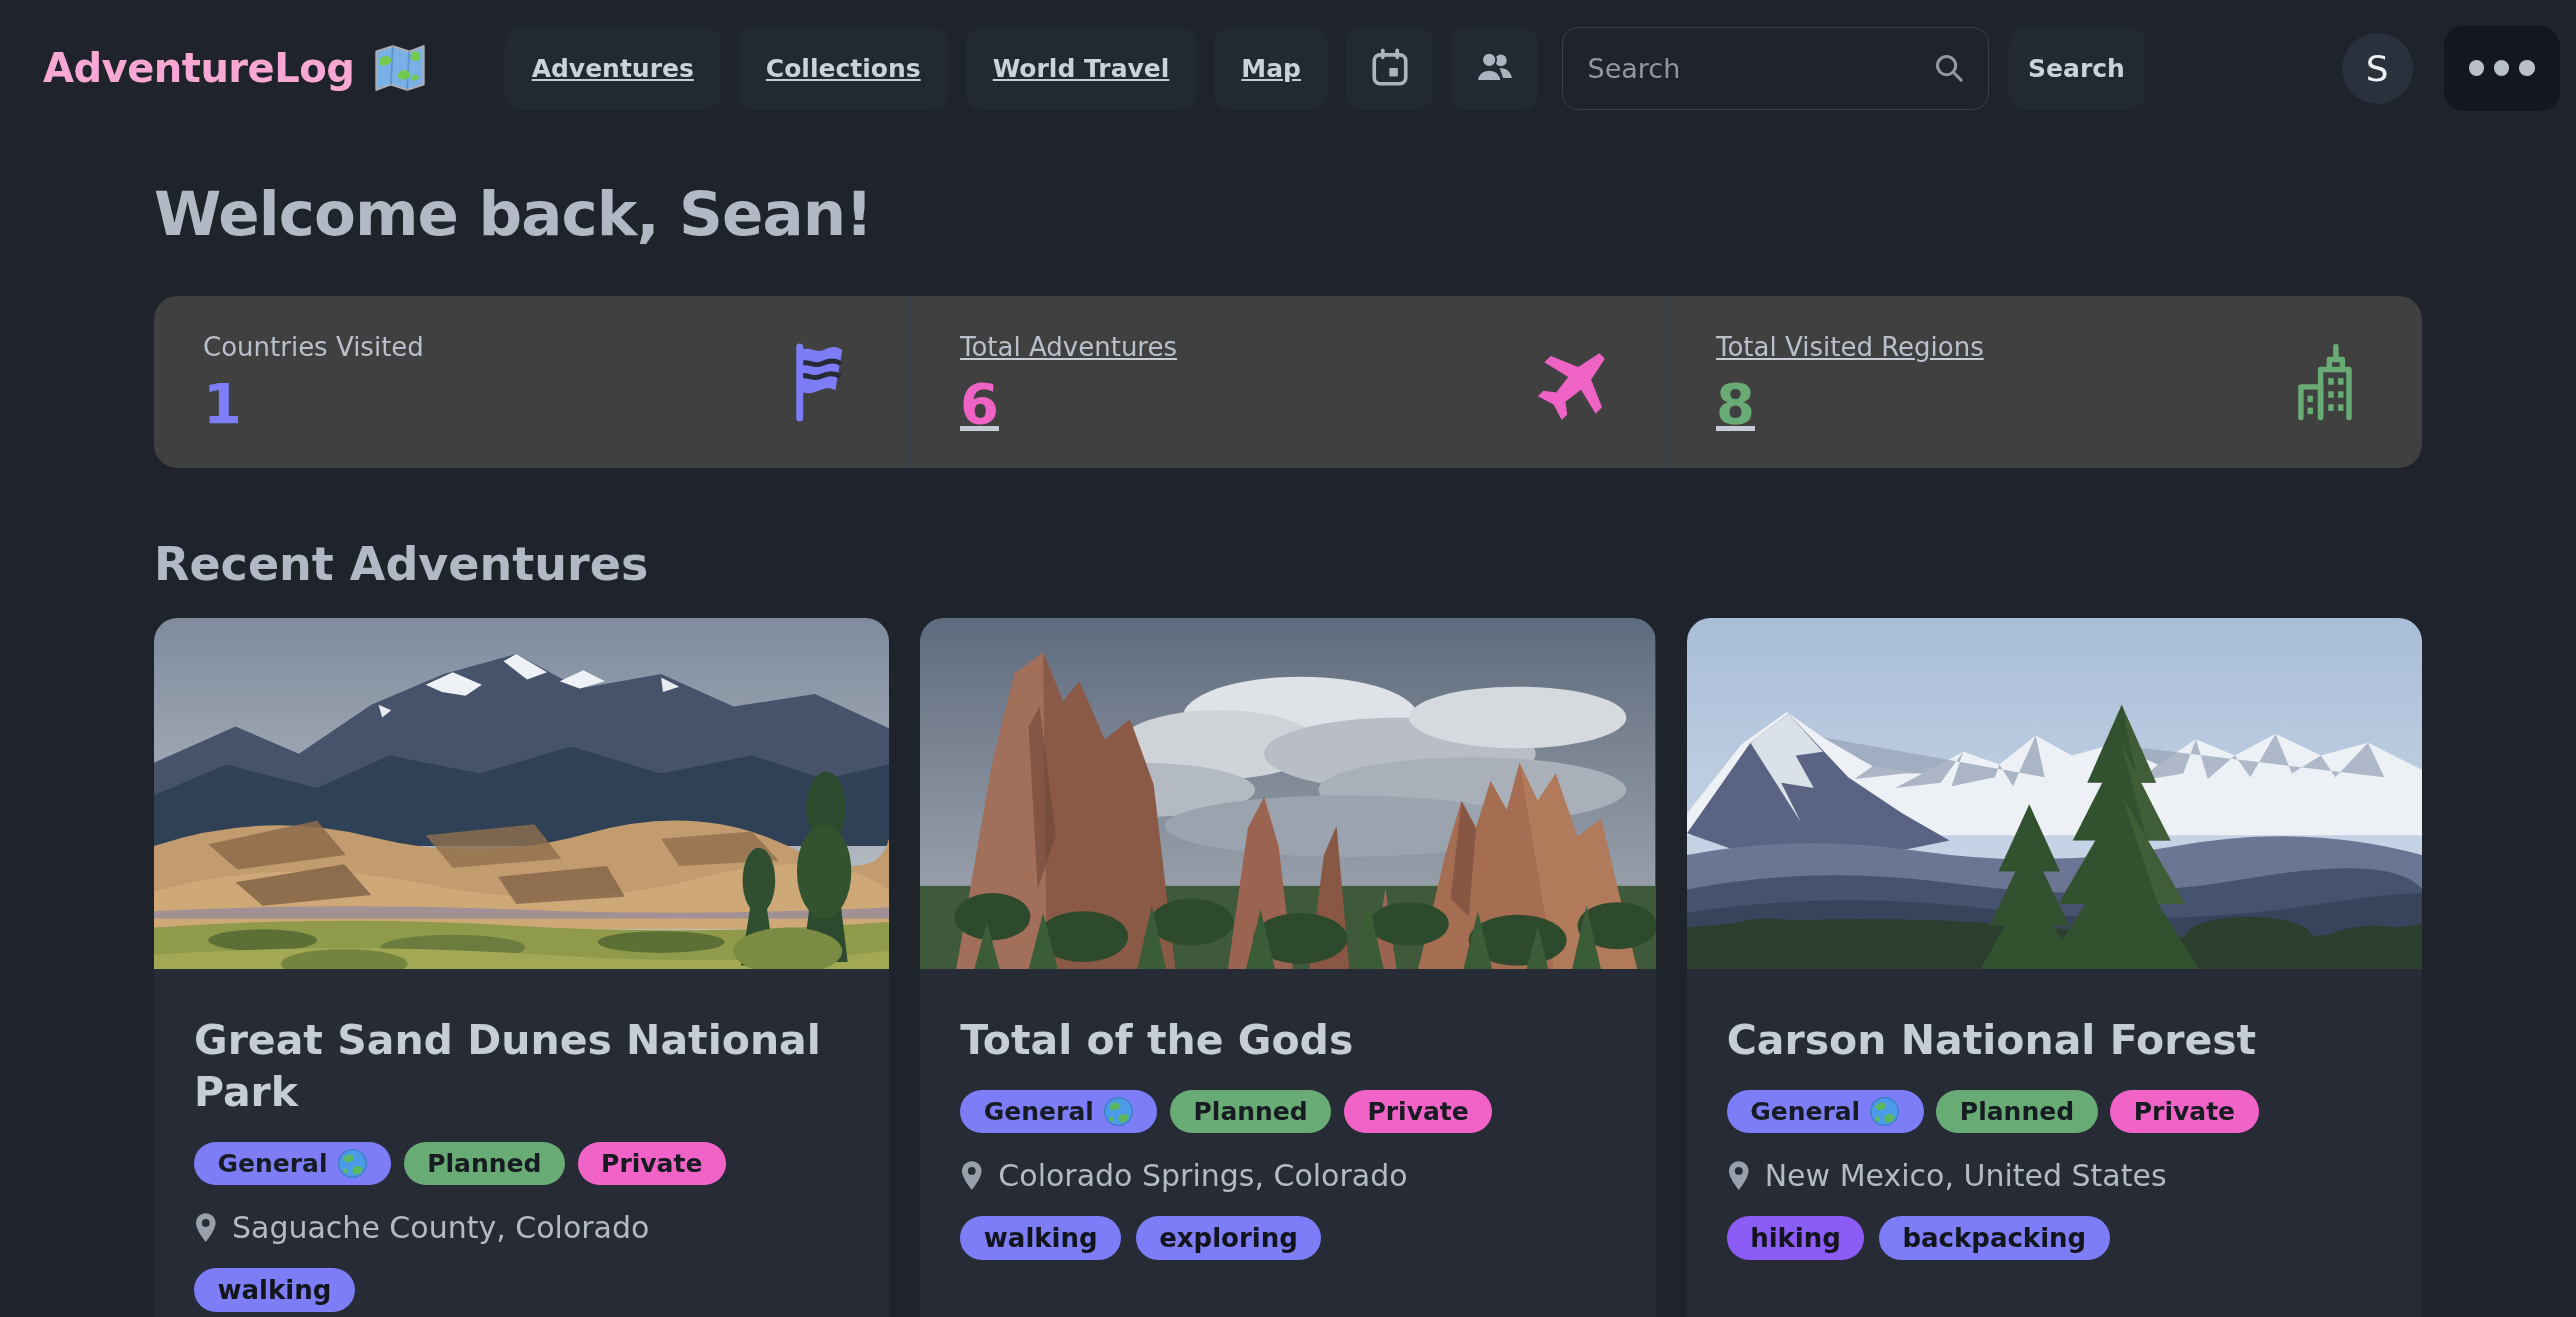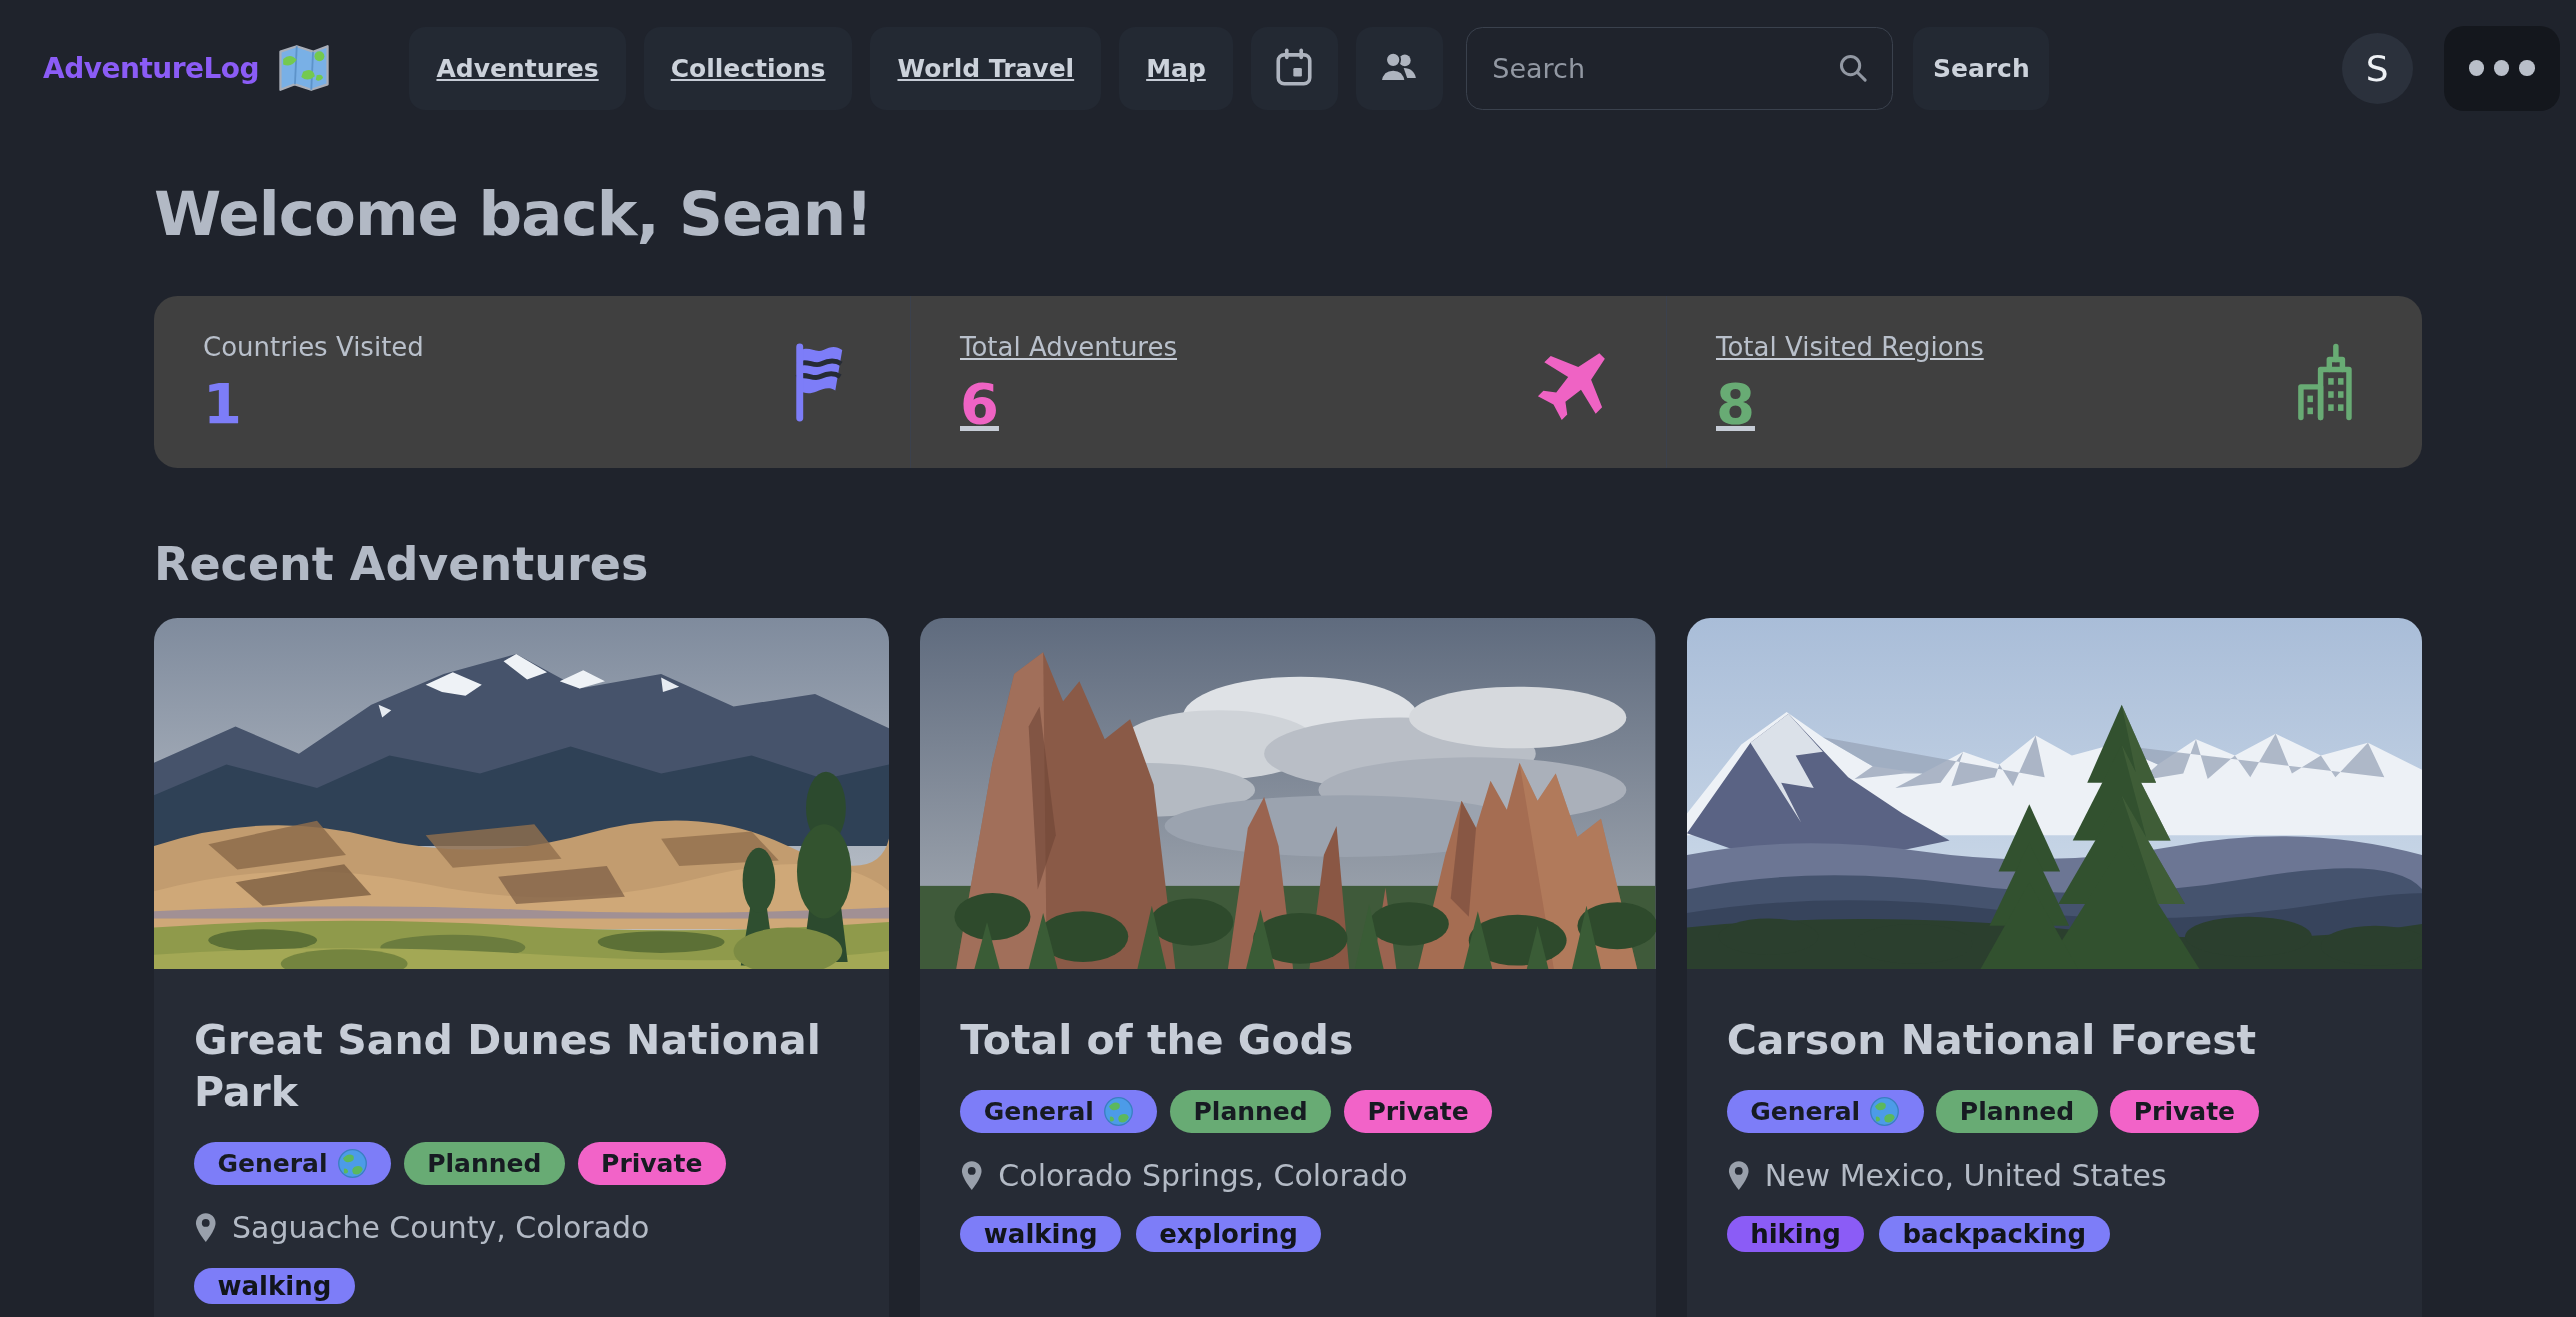--- a/index.html
+++ b/index.html
@@ -5,21 +5,21 @@
   * { margin:0; padding:0; box-sizing:border-box; }
   html,body { width:2576px; height:1318px; overflow:hidden; }
   body {
     background:#1f232c;
     font-family:"DejaVu Sans","Liberation Sans",sans-serif;
     color:#c6ccd6;
   }
   
   .navbar { height:136px; display:flex; align-items:center; padding:0 16.3px 0 43px; }
   .logo { display:flex; align-items:center; gap:16.3px; cursor:pointer; }
-  .logo-text { font-size:28px; font-weight:bold; color:#8b5cf6; letter-spacing:-0.5px; }
+  .logo-text { font-size:40px; font-weight:bold; color:#f9a8d4; letter-spacing:-0.5px; }
   .logo-svg { width:58px; height:58px; }
   .nav-group { display:flex; align-items:center; gap:18px; margin-left:76px;text-decoration:underline; }
   .nav-btn {
     height:83px; padding:0 27px; border:none; border-radius:16.3px;
     background:#232933; color:#ccd2db; font-size:25px; font-weight:600;
     font-family:inherit; display:flex; align-items:center; justify-content:center; cursor:pointer;
   }
   .icon-btn { width:87px; padding:0; }
   .icon-btn svg { width:42px; height:42px; color:#aeb4bf; }
   .search-wrap {
@@ -67,21 +67,21 @@
   .badge {
     height:43px; padding:0 23.5px; border-radius:904px; display:inline-flex;
     align-items:center; gap:9px; font-size:25px; font-weight:600; color:#171b22; white-space:nowrap;
   }
   .badge svg { width:31px; height:31px; }
   .loc-row { margin-top:25px; display:flex; align-items:center; gap:14.5px; }
   .loc-row svg { width:23.5px; height:33px; flex:none; }
   .loc-text { font-size:30px; color:#b3bac5; }
   .tag-row { margin-top:23.5px; display:flex; gap:14.5px; flex-wrap:wrap; }
   .tag {
-    height:36px; padding:0 23.5px; border-radius:904px; display:inline-flex; align-items:center;
+    height:44px; padding:0 23.5px; border-radius:904px; display:inline-flex; align-items:center;
     font-size:26px; font-weight:700; color:#12151b; white-space:nowrap;
   }
 </style>
 </head>
 <body>
 
 <svg width="0" height="0" style="position:absolute">
   <defs>
     <symbol id="i-calendar" viewBox="0 0 64 64">
       <rect x="8" y="12" width="48" height="44" rx="9" fill="none" stroke="currentColor" stroke-width="5.5"></rect>

